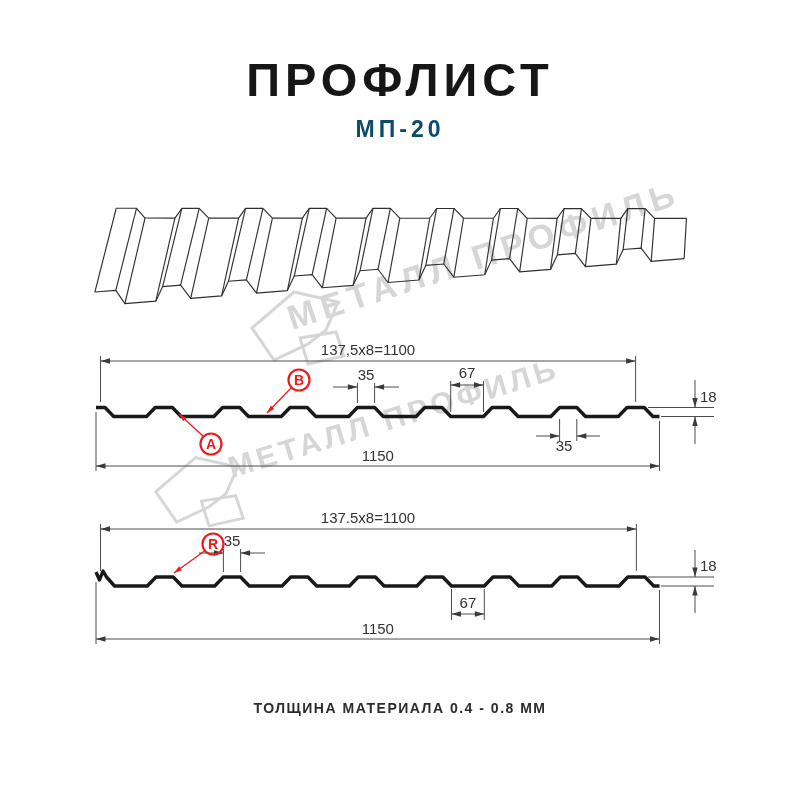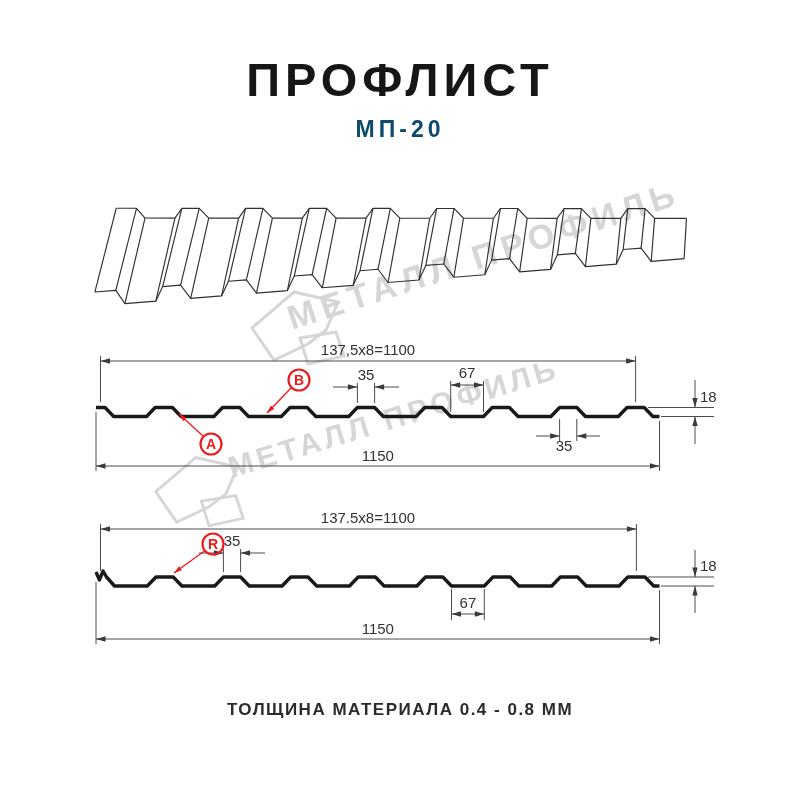--- a/index.html
+++ b/index.html
@@ -3,21 +3,21 @@
 <meta charset="utf-8">
 <style>
   html,body{margin:0;padding:0;background:#ffffff;}
   .page{position:relative;width:768px;height:800px;background:#fff;overflow:hidden;
         font-family:"Liberation Sans", sans-serif;}
   .title{position:absolute;left:0;top:52px;width:800px;text-align:center;
          font-size:47px;font-weight:800;letter-spacing:5px;color:#161616;}
   .subtitle{position:absolute;left:0;top:116px;width:800px;text-align:center;
          font-size:23px;font-weight:600;letter-spacing:4px;color:#0c4a6e;}
   .footer{position:absolute;left:0;top:700px;width:800px;text-align:center;
-         font-size:17px;font-weight:600;letter-spacing:1.5px;color:#2b2b2b;}
+         font-size:14px;font-weight:600;letter-spacing:1.5px;color:#2b2b2b;}
   svg{position:absolute;left:0;top:0;}
   .dimtxt{font-family:"Liberation Sans",sans-serif;font-size:15px;fill:#333;}
   .redtxt{font-family:"Liberation Sans",sans-serif;font-size:14px;font-weight:bold;fill:#ed1c1c;}
   .wmtxt{font-family:"Liberation Sans",sans-serif;font-weight:bold;fill:#d6d6d6;}
 </style>
 </head>
 <body>
 
 <div class="page">
 

